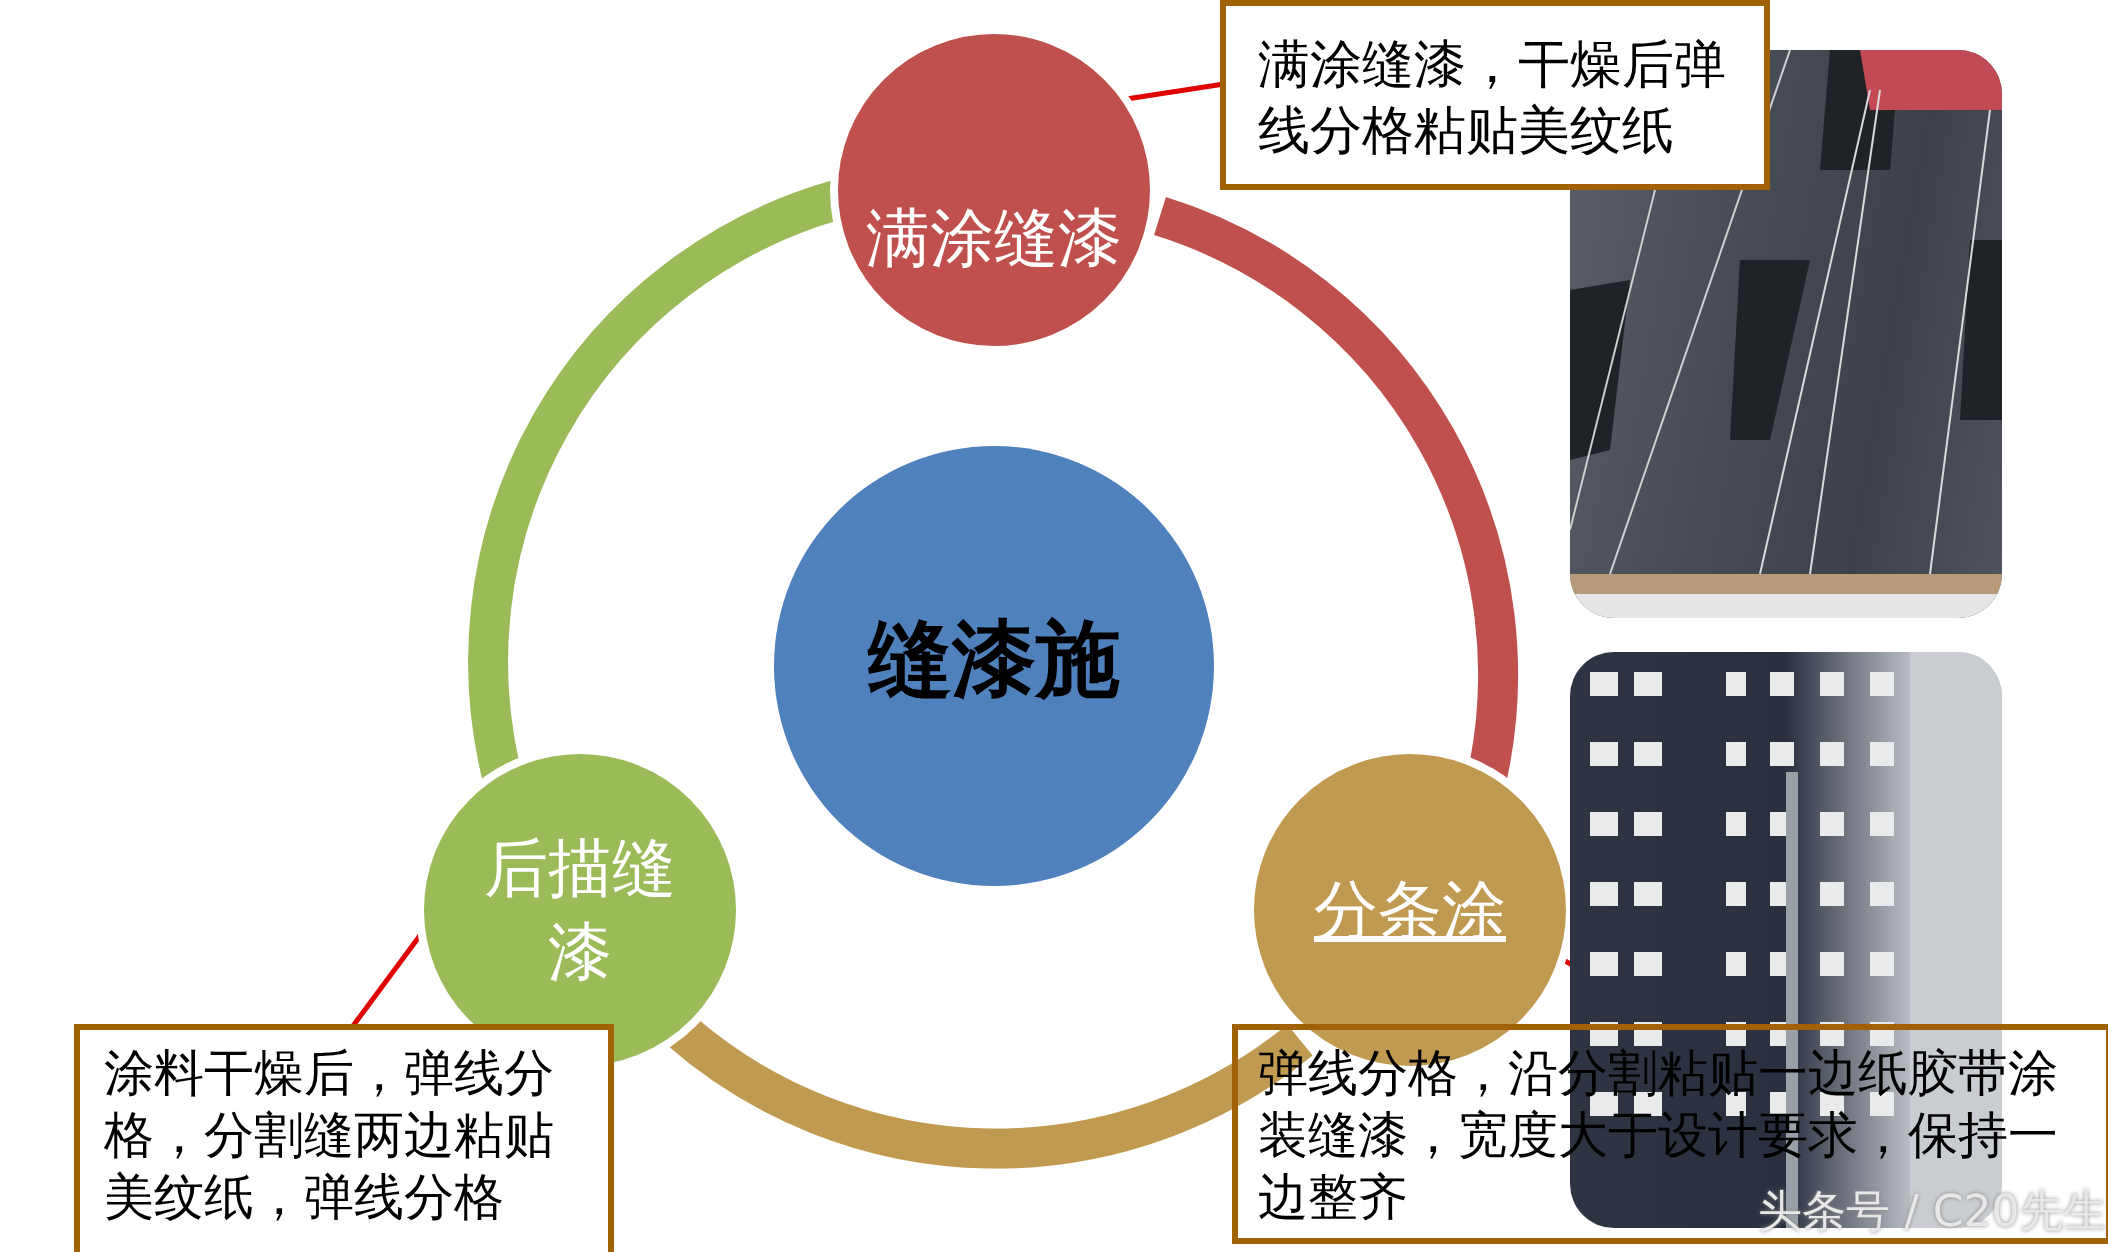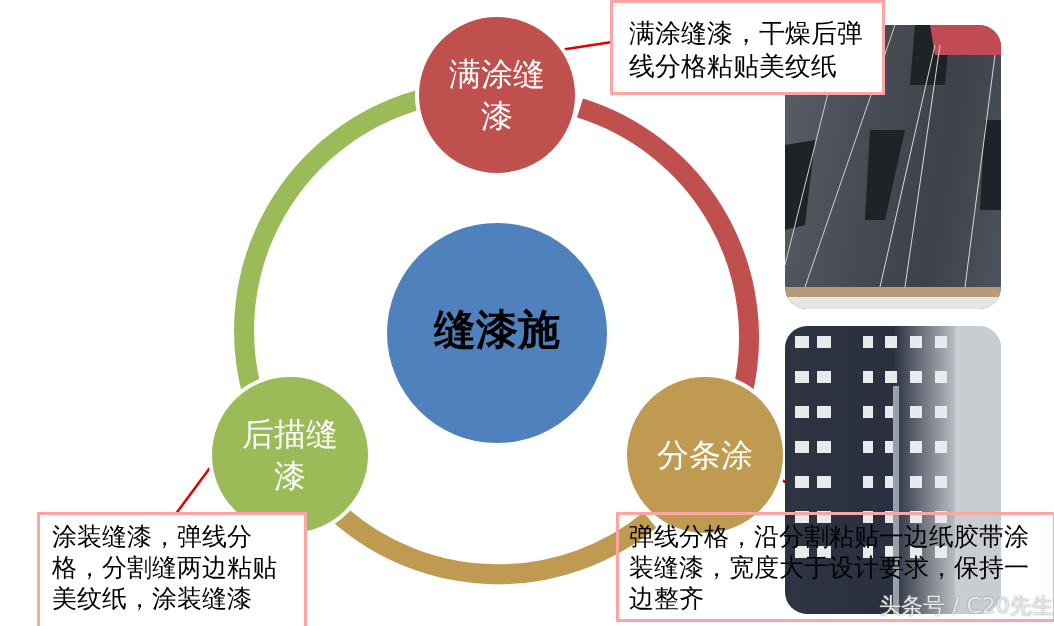--- a/index.html
+++ b/index.html
@@ -3,21 +3,21 @@
 <meta charset="utf-8">
 <style>
   html, body { margin:0; padding:0; background:#ffffff; }
   body { width:1054px; height:626px; position:relative; overflow:hidden;
          font-family:"DejaVu Sans", "Liberation Sans", sans-serif; }
   svg.diagram { position:absolute; left:0; top:0; }
   .node-label { position:absolute; color:#ffffff; text-align:center;
                 font-size:32px; line-height:42px; display:flex; align-items:center; justify-content:center; }
   .center-label { position:absolute; color:#000; text-align:center; font-weight:bold;
                   font-size:42px; line-height:52px; display:flex; align-items:center; justify-content:center; }
-  .callout { position:absolute; border:3px solid #fca5a5; background:#ffffff;
+  .callout { position:absolute; border:3px solid #a16207; background:#ffffff;
              color:#000; font-size:25px; line-height:31px; padding:6px 8px; box-sizing:border-box; }
   .photo { position:absolute; border-radius:22px; overflow:hidden; }
   .watermark { position:absolute; color:#e8e8e8; font-size:22px; text-shadow:0 0 2px #888; }
 </style>
 </head>
 <body>
 
 <svg class="diagram" width="1054" height="626" viewBox="0 0 1054 626">
 
   <path d="M 580 108 A 240 240 0 0 1 742 395" fill="none" stroke="#C0504D" stroke-width="20"></path>
@@ -32,25 +32,25 @@
 
   <circle cx="497" cy="95" r="80" fill="#C0504D" stroke="#ffffff" stroke-width="4"></circle>
   <circle cx="705" cy="455" r="80" fill="#C09A51" stroke="#ffffff" stroke-width="4"></circle>
   <circle cx="290" cy="455" r="80" fill="#9BBB59" stroke="#ffffff" stroke-width="4"></circle>
 </svg>
 
 <div class="center-label" style="left:397px; top:275px; width:200px; height:110px; ">
   <span>缝漆施</span>
 </div>
 
-<div class="node-label" style="left:417px; top:50px; width:160px; height:90px; flex-direction:column;">
+<div class="node-label" style="left:417px; top:50px; width:160px; height:90px; align-items:flex-end;">
   <span>满涂缝</span>
   <span>漆</span>
 </div>
-<div class="node-label" style="left:625px; top:410px; width:160px; height:90px; flex-direction:column;">
+<div class="node-label" style="left:625px; top:410px; width:160px; height:90px; flex-direction:column;text-decoration:underline;">
   <span>分条涂</span>
 </div>
 <div class="node-label" style="left:210px; top:410px; width:160px; height:90px; flex-direction:column;">
   <span>后描缝</span>
   <span>漆</span>
 </div>
 
 <div class="photo" style="left:785px; top:25px; width:216px; height:284px;
             background: linear-gradient(100deg, #5a5e66 0%, #474b53 40%, #3d4149 70%, #50545c 100%);">
   <svg width="216" height="284" viewBox="0 0 216 284">
@@ -118,19 +118,19 @@
         <rect x="150" y="220" width="12" height="12"></rect>
     </g>
     <rect x="108" y="60" width="6" height="228" fill="#9aa0a8"></rect>
   </svg>
 </div>
 
 <div class="callout" style="left:610px; top:0px; width:275px; height:95px; padding-top:14px; padding-left:16px; font-size:26px; line-height:33px;">
   <span>满涂缝漆，干燥后弹线分格粘贴美纹纸</span>
 </div>
 <div class="callout" style="left:37px; top:512px; width:270px; height:120px; padding-left:12px; padding-top:6px;">
-  <span>涂装缝漆，弹线分格，分割缝两边粘贴美纹纸，涂装缝漆</span>
+  <span>涂料干燥后，弹线分格，分割缝两边粘贴美纹纸，弹线分格</span>
 </div>
 <div class="callout" style="left:616px; top:512px; width:440px; height:110px; padding-left:10px; padding-top:6px; background:rgba(255,255,255,0.0);">
   <span>弹线分格，沿分割粘贴一边纸胶带涂装缝漆，宽度大于设计要求，保持一边整齐</span>
 </div>
 
 <div class="watermark" style="left:855px; top:591px;margin-left:24px;">头条号 / C20先生</div>
 
 </body></html>

